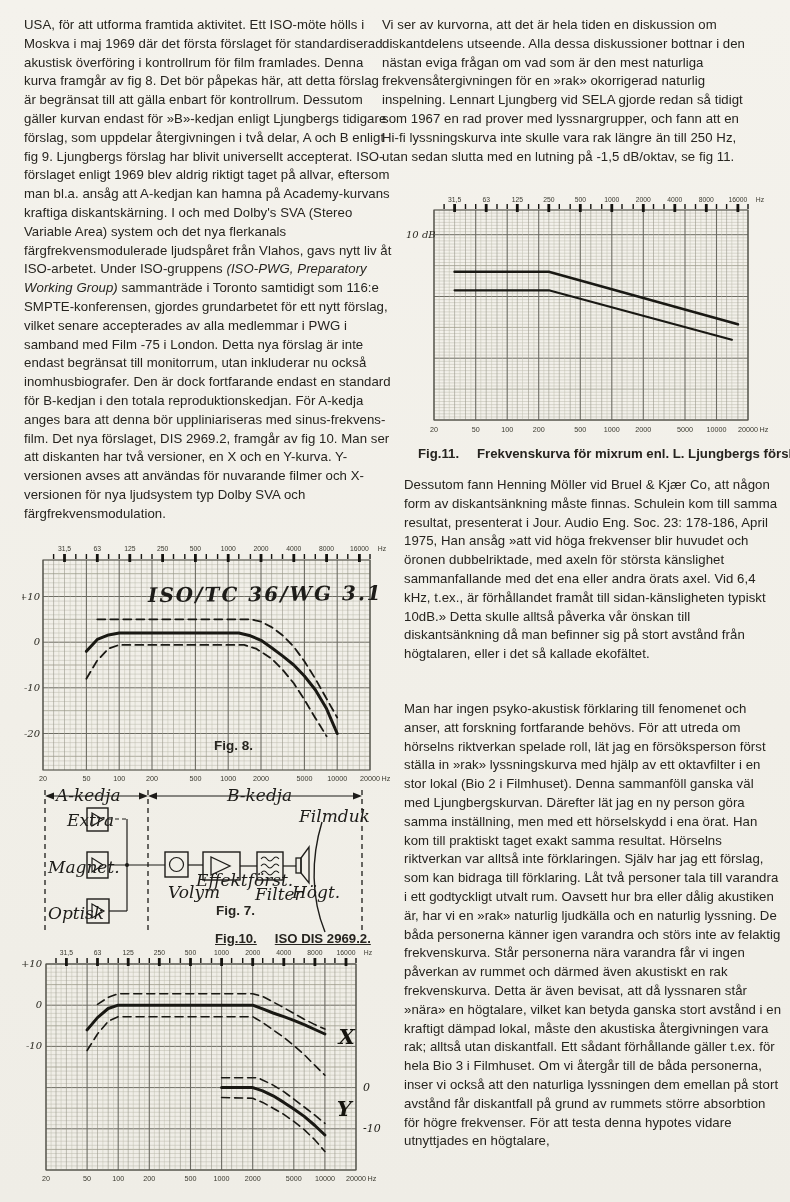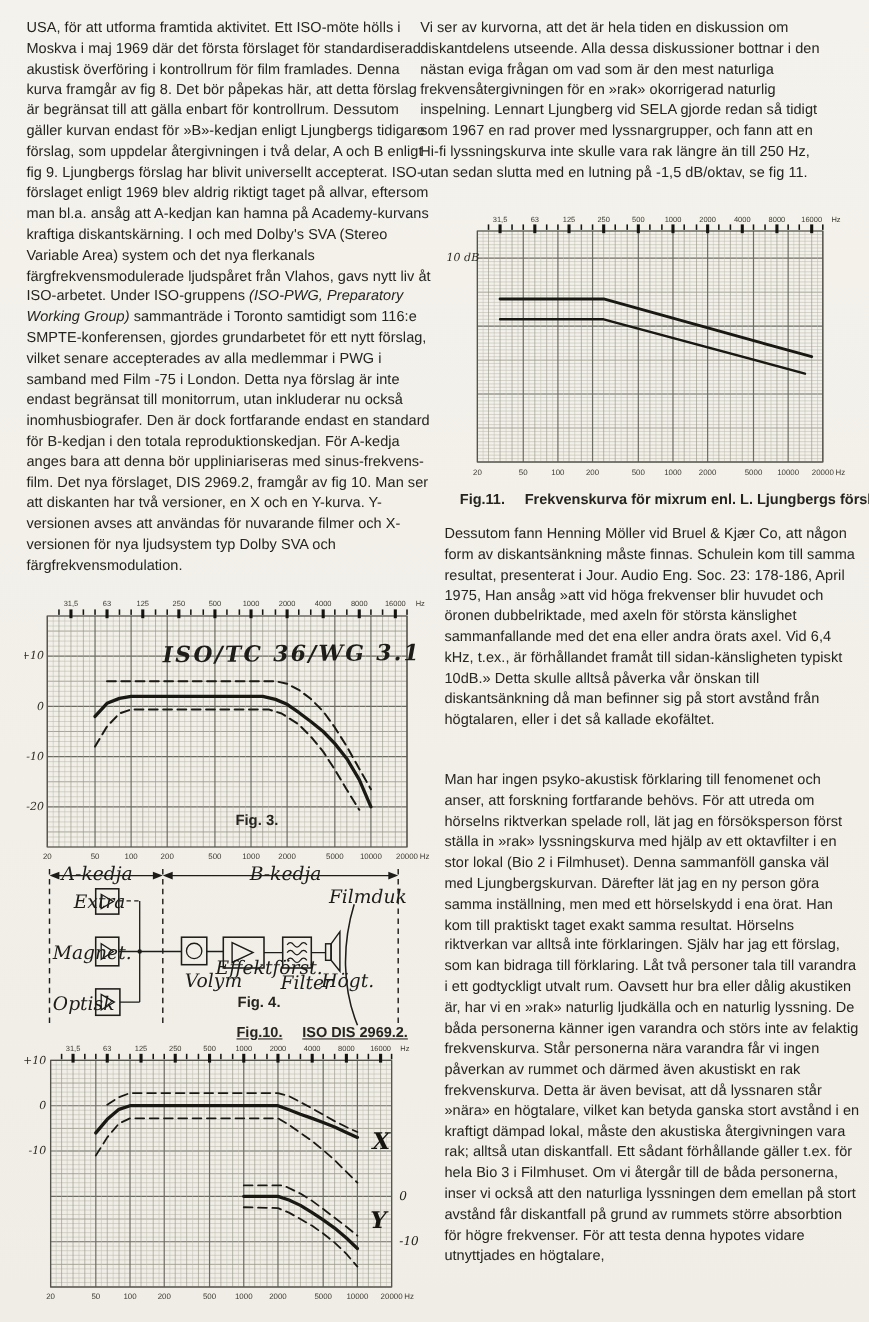--- a/index.html
+++ b/index.html
@@ -195,21 +195,21 @@
         <text x="364.0" y="243" font-size="7.2" fill="#3a392f" text-anchor="middle">Hz</text>
         <text x="18" y="61.5" font-size="10" font-style="italic" font-family="DejaVu Serif,serif" fill="#2b2a22" text-anchor="end">+10</text>
         <text x="18" y="107.2" font-size="10" font-style="italic" font-family="DejaVu Serif,serif" fill="#2b2a22" text-anchor="end">0</text>
         <text x="18" y="152.8" font-size="10" font-style="italic" font-family="DejaVu Serif,serif" fill="#2b2a22" text-anchor="end">-10</text>
         <text x="18" y="198.5" font-size="10" font-style="italic" font-family="DejaVu Serif,serif" fill="#2b2a22" text-anchor="end">-20</text>
         <path d="M64.4,113.3 L75.3,101.4 L86.6,96.9 L97.2,95.0 L216.8,95.0 L228.4,97.8 L239.0,102.3 L249.6,109.7 L260.5,117.9 L271.8,127.0 L282.4,138.0 L293.3,151.7 L304.6,170.8 L315.2,195.5" fill="none" stroke="#191813" stroke-width="3" stroke-linecap="round" stroke-linejoin="round"></path>
         <path d="M75.3,81.3 L228.4,81.3 L239.0,83.6 L249.6,89.1 L260.5,97.3 L271.8,108.7 L282.4,123.3 L293.3,140.7 L304.6,160.8 L315.2,179.5" fill="none" stroke="#191813" stroke-width="1.8" stroke-linecap="round" stroke-linejoin="round" stroke-dasharray="8 5"></path>
         <path d="M64.4,140.7 L75.3,122.4 L86.6,110.6 L97.2,106.9 L222.1,106.9 L234.0,110.6 L249.6,120.6 L260.5,131.6 L271.8,145.3 L282.4,161.7 L293.3,180.0 L304.6,198.2" fill="none" stroke="#191813" stroke-width="1.8" stroke-linecap="round" stroke-linejoin="round" stroke-dasharray="8 5"></path>
       </svg>
     <span class="overlay hand fig8-title" style="left:126px;top:44px;">ISO/TC 36/WG 3.1</span>
-    <span class="overlay fig-cap-inset" style="left:192px;top:200px;">Fig. 3.</span>
+    <span class="overlay fig-cap-inset" style="left:192px;top:200px;">Fig. 8.</span>
   </div>
 
   <div class="diagram" style="left:24px;top:786px;width:368px;height:152px;">
     <svg width="368" height="152" viewBox="0 0 368 152">
       <g stroke="#1d1c19" fill="none">
 
         <line x1="21" y1="4" x2="21" y2="148" stroke-dasharray="5 4" stroke-width="1.3"></line>
         <line x1="124" y1="4" x2="124" y2="148" stroke-dasharray="5 4" stroke-width="1.3"></line>
         <line x1="338" y1="4" x2="338" y2="148" stroke-dasharray="5 4" stroke-width="1.3"></line>
 
@@ -256,21 +256,21 @@
     <span class="lbl hand" style="left:32px;top:-1px;">A-kedja</span>
     <span class="lbl hand" style="left:203px;top:-1px;">B-kedja</span>
     <span class="lbl hand" style="left:43px;top:24px;">Extra</span>
     <span class="lbl hand" style="left:24px;top:71px;">Magnet.</span>
     <span class="lbl hand" style="left:24px;top:117px;text-align:center;">Optisk</span>
     <span class="lbl hand" style="left:144px;top:96px;">Volym</span>
     <span class="lbl hand" style="left:172px;top:84px;">Effektförst.</span>
     <span class="lbl hand" style="left:231px;top:98px;">Filter</span>
     <span class="lbl hand" style="left:268px;top:96px;">Högt.</span>
     <span class="lbl hand" style="left:275px;top:20px;">Filmduk</span>
-    <span class="overlay fig-cap-inset" style="left:192px;top:117px;">Fig. 4.</span>
+    <span class="overlay fig-cap-inset" style="left:192px;top:117px;">Fig. 7.</span>
   </div>
 
   <div class="caption" style="left:215px;top:931px;text-decoration:underline;">
     <span>Fig.10.</span><span class="cap2">ISO DIS 2969.2.</span>
   </div>
 
   <div class="chart" style="left:22px;top:944px;width:380px;height:252px;">
       <svg width="380" height="252" viewBox="0 0 380 252" xmlns="http://www.w3.org/2000/svg">
         <line x1="24" y1="226.0" x2="334" y2="226.0" stroke="#6d6c63" stroke-width="1"></line>
         <line x1="24" y1="221.9" x2="334" y2="221.9" stroke="#b6b4a6" stroke-width="0.45"></line>

